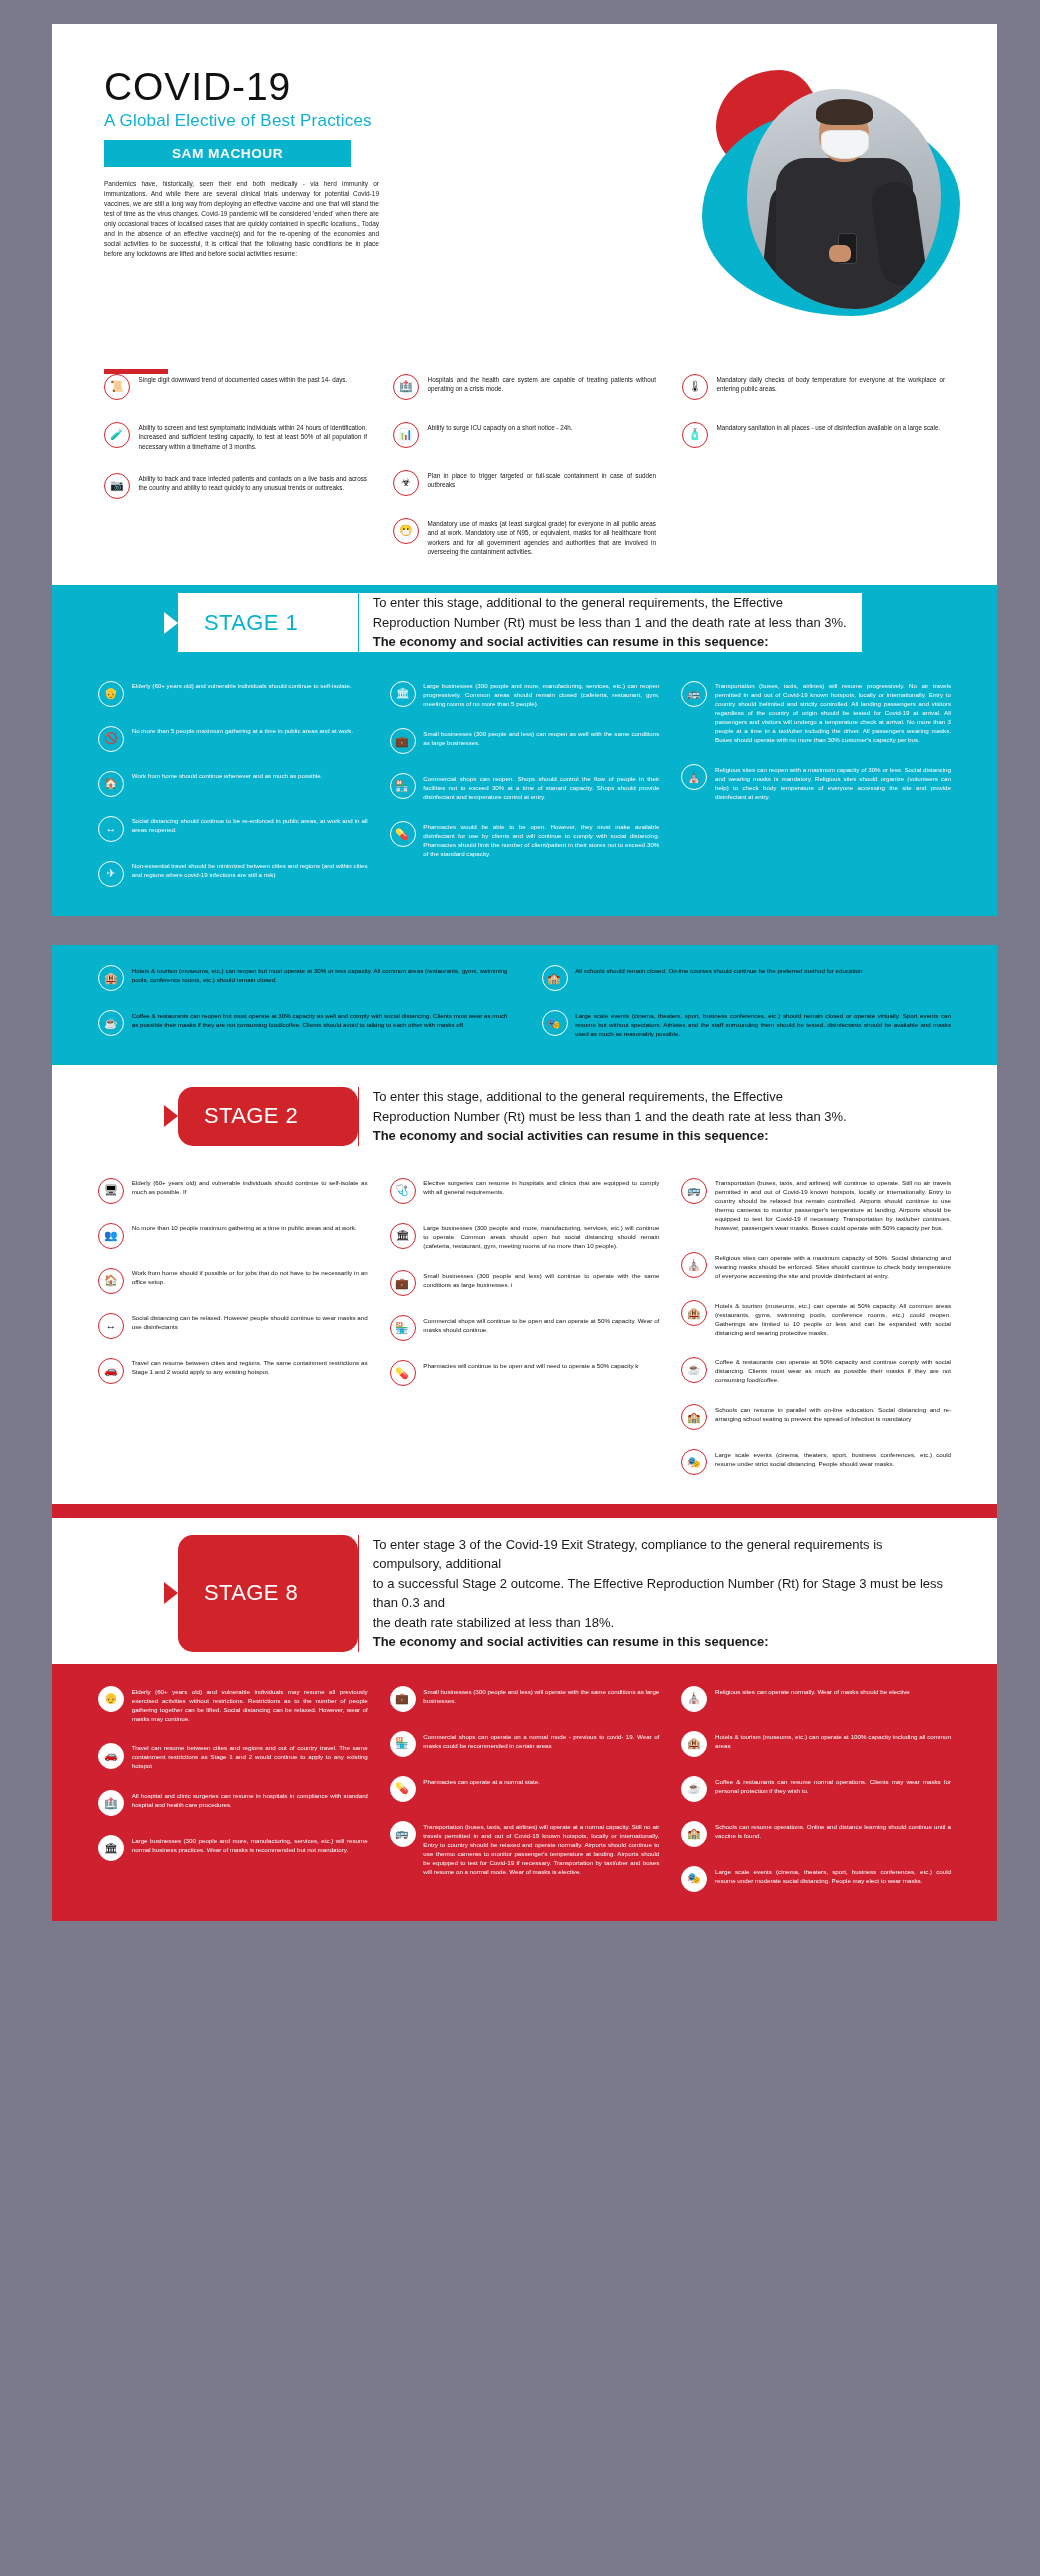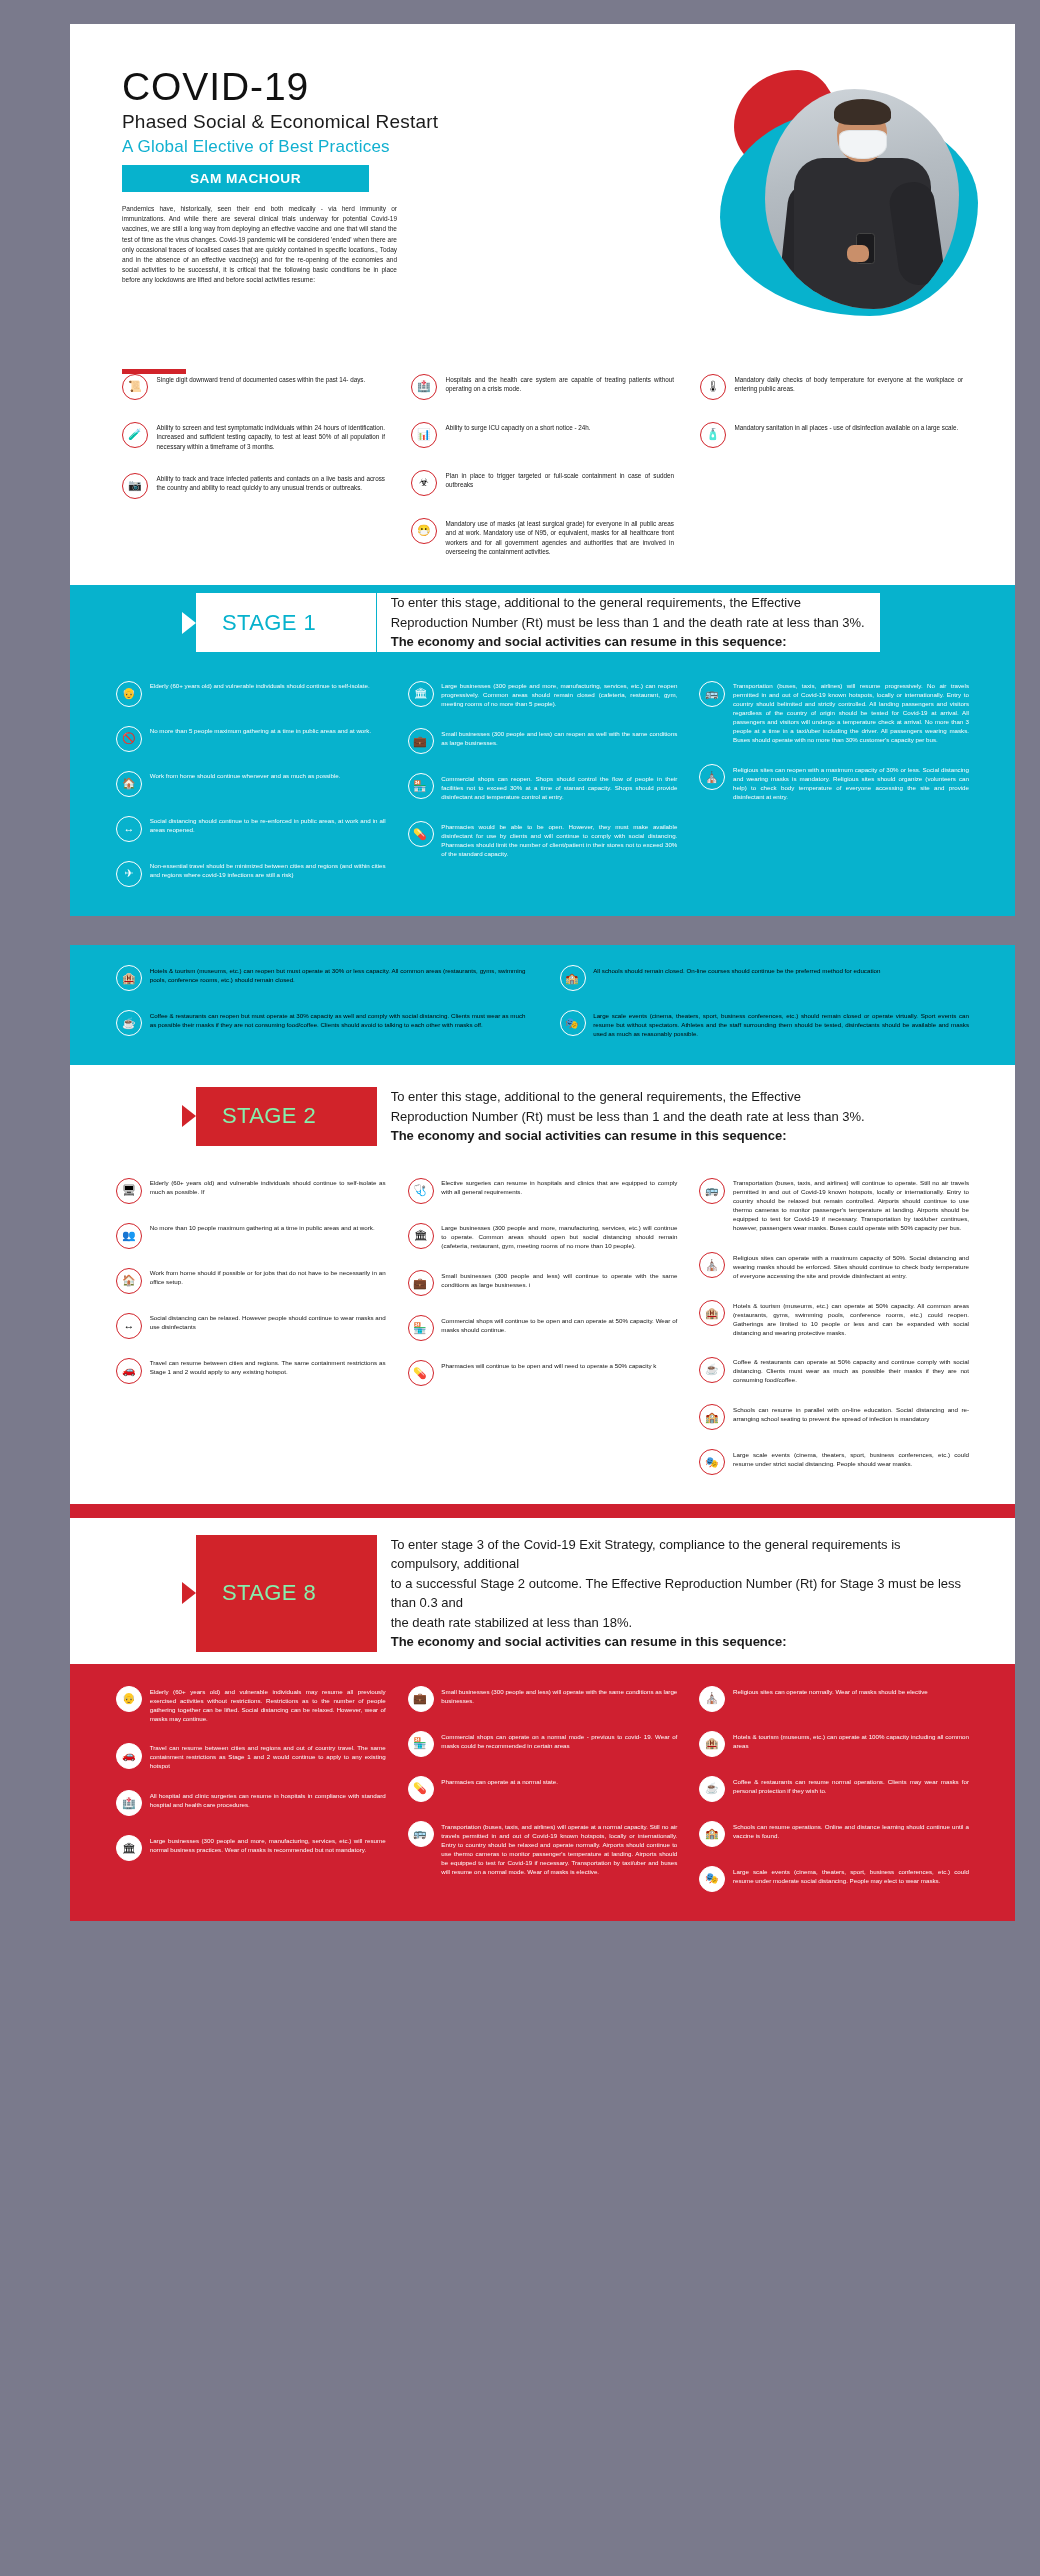--- a/index.html
+++ b/index.html
@@ -9,21 +9,20 @@
     font-family: "Liberation Sans", sans-serif;
   }
   body { padding: 0; }
 
   .page {
     position: relative;
     width: 833px;
     min-height: 2576px;
     background: #7a7a8c;
     padding: 24px 22px 24px 52px;
-    margin-left: 18px;
   }
 
   .sheet {
     background: #ffffff;
     width: 945px;
     position: relative;
   }
 
   
   .hero {
@@ -198,21 +197,21 @@
   .chev.redc { border-left-color: #d1232a; }
   .stage-pill {
     background: #fff;
     color: #07b2cd;
     font-size: 22px; font-weight: 400;
     letter-spacing: 0.4px;
     display: flex; align-items: center;
     padding: 6.9px 22px 6.9px 26px;
     min-width: 180px;
   }
-  .stage-pill.red { background: #d1232a; color: #86efac; }
+  .stage-pill.red { background: #d1232a; color: #ffffff; border-radius: 15px; }
   .stage-desc {
     padding-left: 13.7px;
     border-left: 1.7px solid #ffffff;
     margin-left: 0;
     display: flex; flex-direction: column; justify-content: center;
     font-size: 13px; line-height: 1.5; color: #fff;
   }
   .stage-desc.onwhite { border-left-color: #d1232a; color: #1a1a1a; }
   .stage-desc b { font-weight: 800; }
 
@@ -250,21 +249,20 @@
 </style>
 </head>
 <body>
 
 <div class="page">
 
   <div class="sheet">
 
     <div class="hero">
       <div class="hero-title">COVID-19</div>
-      <div class="hero-sub">Phased Social &amp; Economical Restart</div>
       <div class="hero-tag">A Global Elective of Best Practices</div>
       <div class="author-bar">SAM MACHOUR</div>
       <div class="intro">Pandemics have, historically, seen their end both medically - via herd immunity or immunizations. And while there are several clinical trials underway for potential Covid-19 vaccines, we are still a long way from deploying an effective vaccine and one that will stand the test of time as the virus changes. Covid-19 pandemic will be considered 'ended' when there are only occasional traces of localised cases that are quickly contained in specific locations., Today and in the absence of an effective vaccine(s) and for the re-opening of the economies and social activities to be successful, it is critical that the following basic conditions be in place before any lockdowns are lifted and before social activities resume:</div>
 
       <div class="photo-wrap">
         <div class="blob-red"></div>
         <div class="blob-cyan"></div>
         <div class="photo">
           <div class="fig-arm-l"></div>
           <div class="fig-body"></div>

